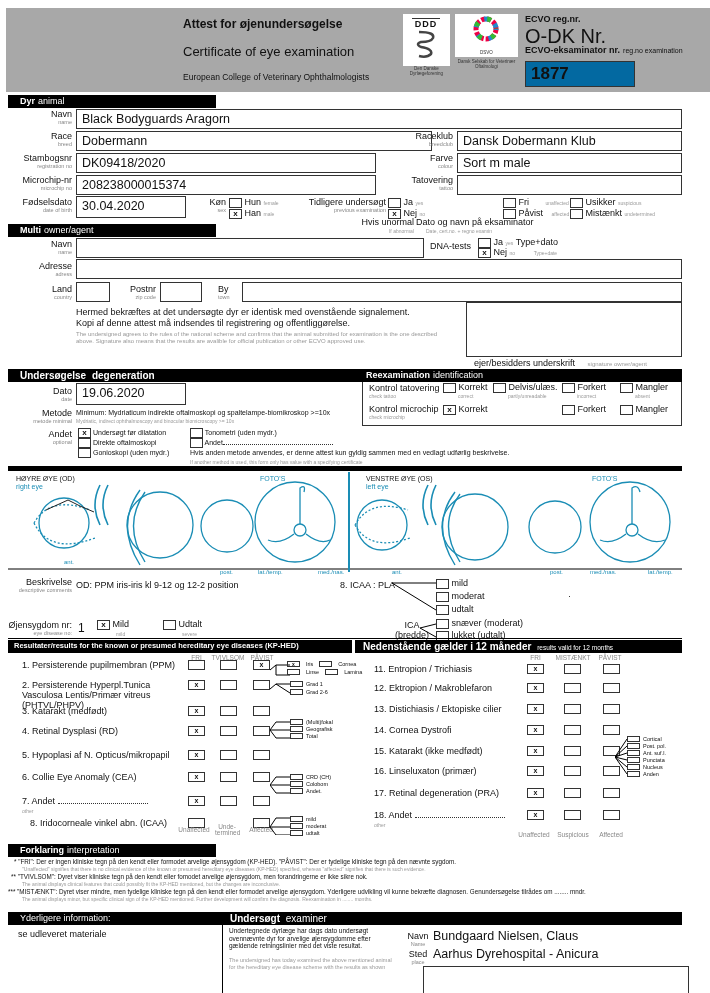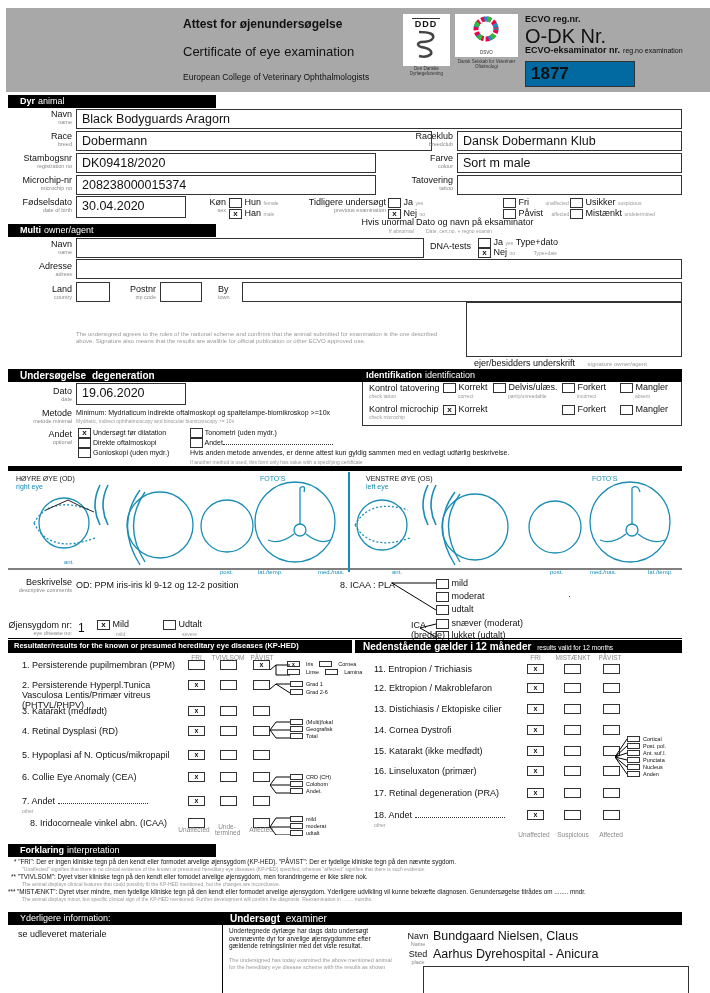--- a/index.html
+++ b/index.html
@@ -113,27 +113,29 @@
 <div class="abs field" style="left:76px;top:259px;width:606px"></div>
 
 <div class="abs lbl" style="left:10px;top:285px;width:62px"><span>Land</span><small>country</small></div>
 <div class="abs field" style="left:76px;top:282px;width:34px"></div>
 <div class="abs lbl" style="left:116px;top:285px;width:40px"><span>Postnr</span><small>zip code</small></div>
 <div class="abs field" style="left:160px;top:282px;width:42px"></div>
 <div class="abs lbl" style="left:218px;top:285px;width:20px;text-align:left"><span>By</span><small>town</small></div>
 <div class="abs field" style="left:242px;top:282px;width:440px"></div>
 
 <div class="abs t9" style="left:76px;top:307px;width:380px;line-height:11px">
+    <div>Hermed bekræftes at det undersøgte dyr er identisk med ovenstående signalement.</div>
+    <div>Kopi af denne attest må indsendes til registrering og offentliggørelse.</div>
   </div>
 <div class="abs t6g" style="left:76px;top:331px;width:380px;line-height:7px">The undersigned agrees to the rules of the national scheme and confirms that the animal submitted for examination is the one described above. Signature also means that the results are avalible for official publication or other ECVO approved use.</div>
 <div class="abs" style="left:466px;top:302px;width:216px;height:55px;border:1px solid #333"></div>
 <div class="abs t9" style="left:474px;top:358px"><span>ejer/besidders underskrift</span> <span class="t6g" style="margin-left:10px">signature owner/agent</span></div>
 
 <div class="abs secbar" style="left:8px;top:369px;width:674px;font-size:10px"><b>Undersøgelse</b> <b style="font-weight:bold">degeneration</b></div>
-<div class="abs secbar" style="left:362px;top:369px;width:320px;padding-left:4px"><b>Identifikation</b><span>identification</span></div>
+<div class="abs secbar" style="left:362px;top:369px;width:320px;padding-left:4px"><b>Reexamination</b><span>identification</span></div>
 
 <div class="abs lbl" style="left:10px;top:387px;width:62px"><span>Dato</span><small>date</small></div>
 <div class="abs field" style="left:76px;top:383px;width:110px;height:22px">19.06.2020</div>
 
 <div class="abs lbl" style="left:4px;top:409px;width:68px"><span>Metode</span><small>metode minimal</small></div>
 <div class="abs t7" style="left:76px;top:409px">Minimum: Mydriaticum indirekte oftalmoskopi og spaltelampe-biomikroskop &gt;=10x</div>
 <div class="abs t5g" style="left:76px;top:418px">Mydriatic, indirect ophthalmoscopy and binocular biomicroscopy &gt;= 10x</div>
 
 <div class="abs" style="left:362px;top:382px;width:320px;height:44px;border:1px solid #333;border-top:none"></div>
 <div class="abs t9" style="left:369px;top:384px;line-height:8px"><span>Kontrol tatovering</span><div class="t5g">check tattoo</div></div>
@@ -219,21 +221,21 @@
 <svg class="abs" style="left:392px;top:578px" width="50" height="40">
     <path d="M0 5 H44 M0 5 L44 32" stroke="#000" fill="none"></path>
   </svg>
 <div class="abs t9" style="left:436px;top:577px;line-height:13px">
   <div><span class="cb"></span> <span>mild</span></div>
   <div><span class="cb"></span> <span>moderat</span></div>
   <div><span class="cb"></span> <span>udtalt</span></div>
 </div>
 <div class="abs t9" style="left:568px;top:591px">·</div>
 
-<div class="abs t9" style="left:411px;top:620px;line-height:10px">
+<div class="abs t9" style="left:395px;top:620px;text-align:center;line-height:10px">
     <div>ICA</div>
     <div>(bredde)</div>
   </div>
 <svg class="abs" style="left:416px;top:620px" width="22" height="20">
     <path d="M20 4 L4 8 L20 17" stroke="#000" fill="none"></path>
   </svg>
 <div class="abs t9" style="left:436px;top:617px;line-height:12px">
   <div><span class="cb"></span> <span>snæver (moderat)</span></div>
   <div><span class="cb"></span> <span>lukket (udtalt)</span></div>
 </div>

